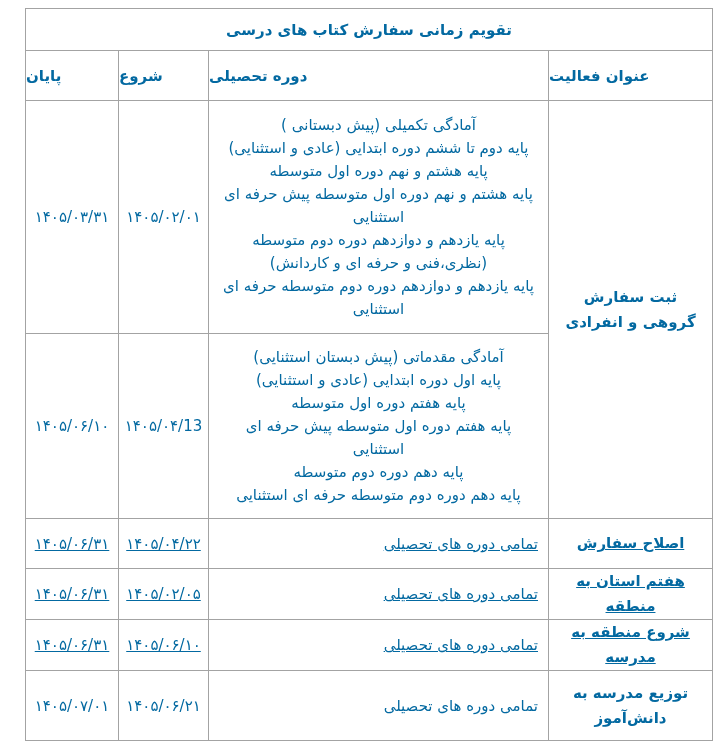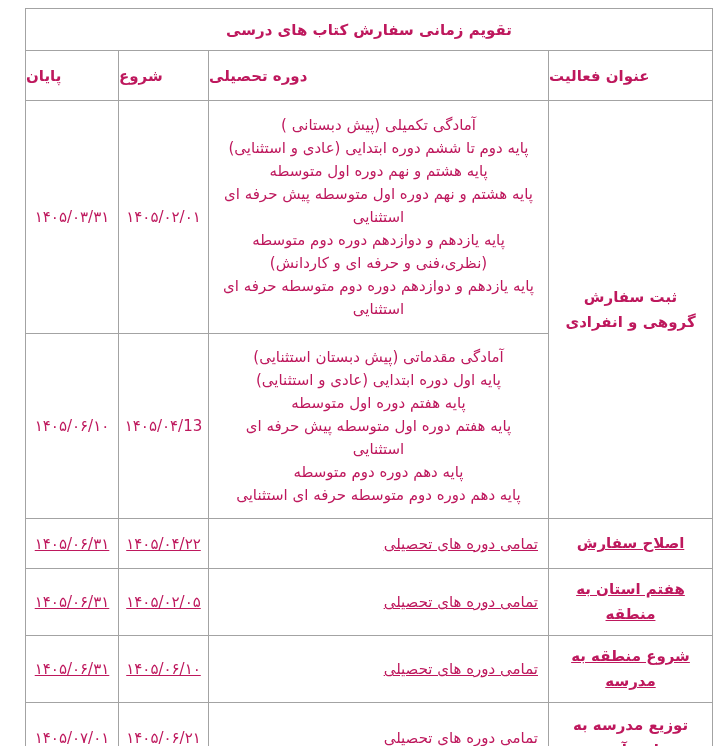--- a/index.html
+++ b/index.html
@@ -17,40 +17,40 @@
     width: 687px;
     border-collapse: collapse;
     table-layout: fixed;
     direction: rtl;
     background: #ffffff;
   }
   table.calendar td {
     border: 1px solid #a3a3a3;
     vertical-align: middle;
     font-size: 15px;
-    color: #be185d;
+    color: #0369a1;
   }
   td.title-cell {
     height: 42px;
     text-align: center;
     font-weight: bold;
     font-size: 16px;
   }
   td.head-cell {
     height: 50px;
     text-align: left;
     font-weight: bold;
     font-size: 15px;
   }
   td.activity-cell {
     text-align: center;
     font-weight: bold;
     font-size: 15px;
     line-height: 25px;
-    padding: 8px 8px;
+    padding: 0 8px;
   }
   td.period-multi {
     text-align: center;
     padding: 10px 10px;
     font-size: 14.5px;
     line-height: 23px;
     white-space: pre-line;
   }
   td.period-single {
     text-align: right;

